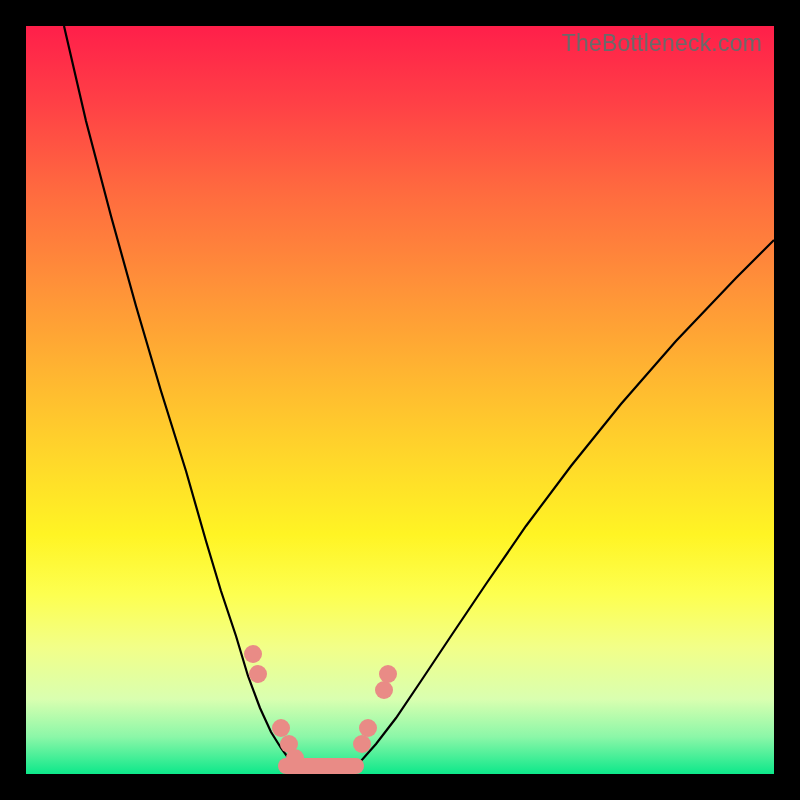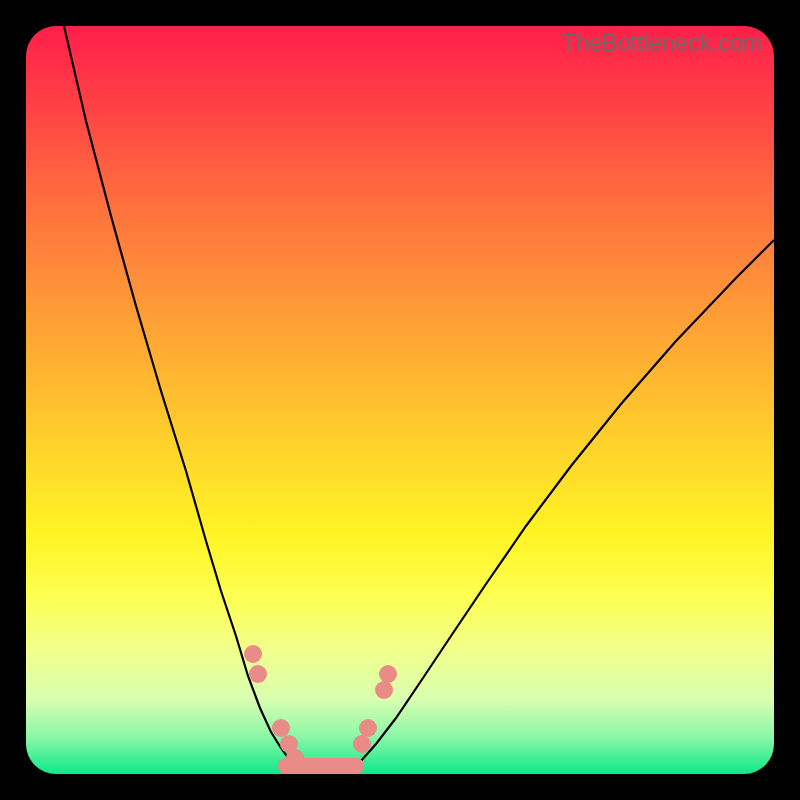--- a/index.html
+++ b/index.html
@@ -33,21 +33,20 @@
       #ff8f39 34%,
       #ffb431 46%,
       #ffd82a 58%,
       #fff424 68%,
       #fdff50 76%,
       #f2ff88 83%,
       #d9ffb0 90%,
       #8cf7a8 95%,
       #0de88a 100%
     );
-    border-radius: 30px;
   }
   .watermark {
     position: absolute;
     top: 4px;
     right: 12px;
     color: #6a6a6a;
     font-size: 23px;
     font-weight: 500;
     letter-spacing: 0.2px;
     user-select: none;

